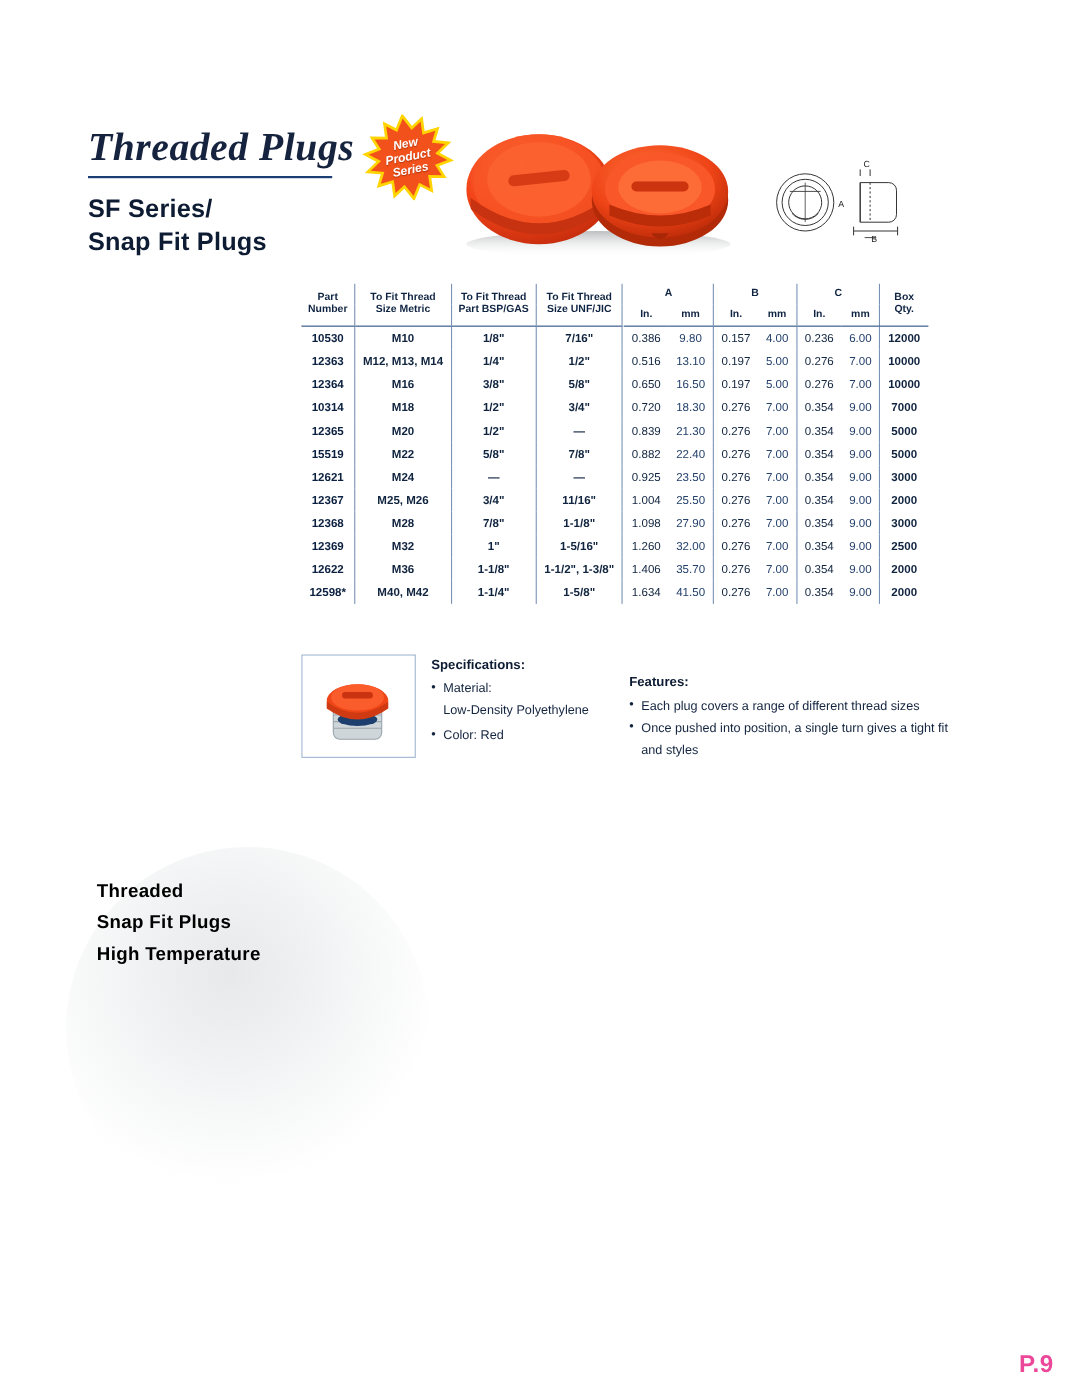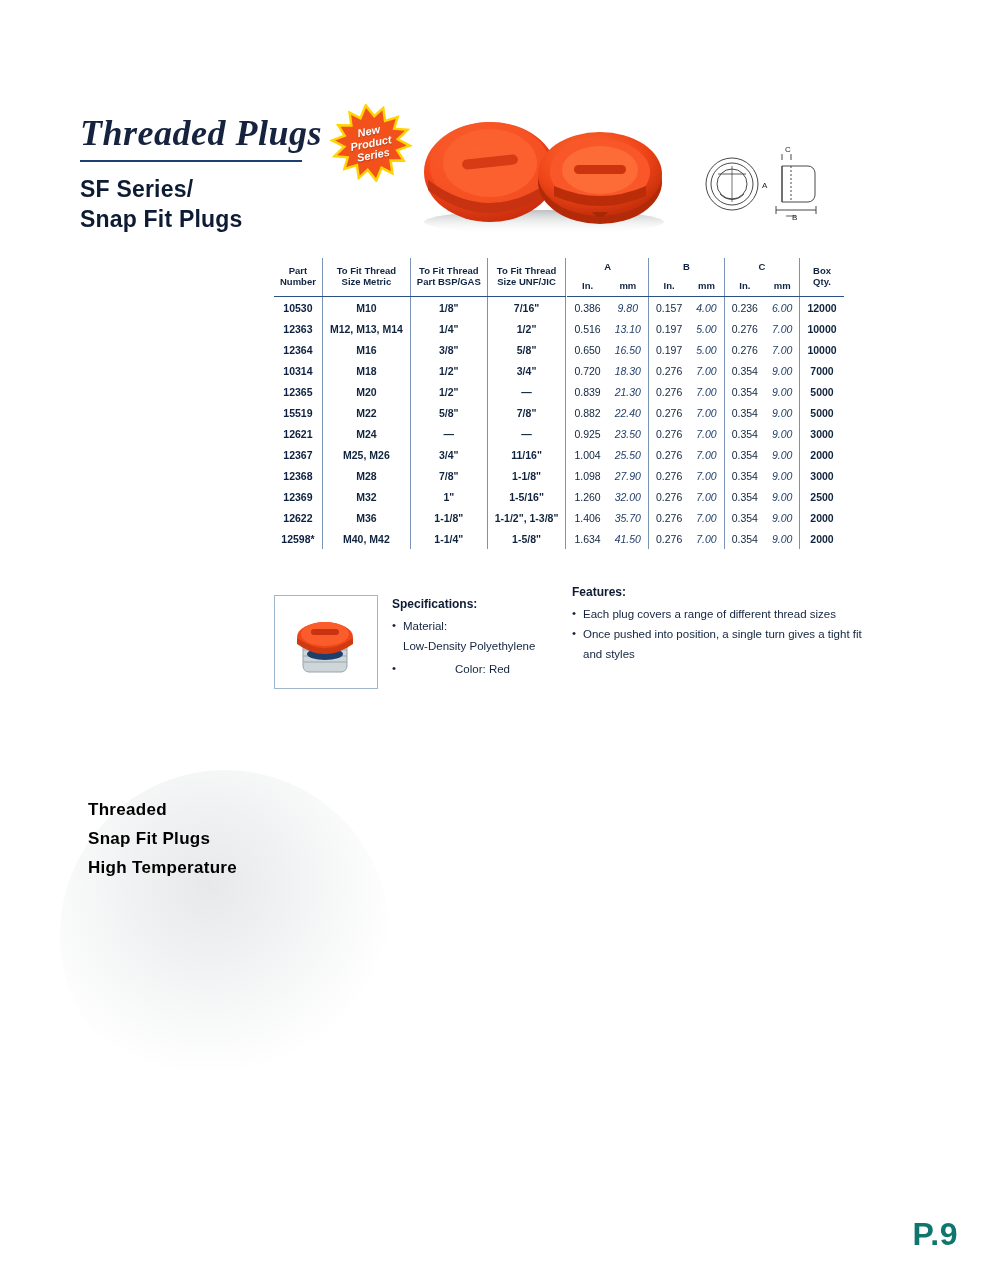--- a/index.html
+++ b/index.html
@@ -148,21 +148,20 @@
     font-size: 10.5px;
     height: 21px;
     padding: 0 7px;
     font-weight: bold;
   }
   .spec-table tbody tr td.mm,
   .spec-table tbody tr td.in {
     font-weight: normal;
   }
   td.mm {
-    font-style: italic;
     color: #23406b;
   }
   .vline-l { border-left: 1px solid #7a93b5; }
   .dim-group { border-left: 1px solid #7a93b5; }
   .sub-head {
     font-size: 9px;
     font-weight: bold;
   }
   .grp-head {
     font-size: 10px;
@@ -187,21 +186,21 @@
     left: 392px;
     top: 596px;
     width: 170px;
     font-size: 11.5px;
     color: #13243f;
     line-height: 17px;
   }
   .features {
     position: absolute;
     left: 572px;
-    top: 584px;
+    top: 612px;
     width: 330px;
     font-size: 11.5px;
     color: #13243f;
     line-height: 17px;
   }
   .blk-title {
     font-weight: bold;
     font-size: 12px;
     margin-bottom: 5px;
     color: #0d1c33;
@@ -216,23 +215,23 @@
     position: absolute;
     left: 0;
     top: -1px;
   }
   .indent { padding-left: 11px; }
 
   .page-num {
     position: absolute;
     right: 24px;
     bottom: 18px;
-    font-size: 32px;
-    font-weight: bold;
-    color: #0f766e;
+    font-size: 22px;
+    font-weight: bold;
+    color: #ec4899;
     letter-spacing: 0.5px;
   }
 </style>
 </head>
 <body>
 
 <div class="page">
 
   <div class="ghost"></div>
   <div class="ghost-text">
@@ -552,21 +551,21 @@
       </g>
     </svg>
   </div>
 
   <div class="specs">
     <div class="blk-title">Specifications:</div>
     <div class="bullet">
       <span>Material:</span>
     </div>
     <div class="indent">Low-Density Polyethylene</div>
-    <div class="bullet" style="margin-top:6px;text-align:center;">Color: Red</div>
+    <div class="bullet" style="margin-top:6px;">Color: Red</div>
   </div>
 
   <div class="features">
     <div class="blk-title">Features:</div>
     <div class="bullet" style="margin-top:5px;">
       <span>Each plug covers a range of different thread sizes</span>
     </div>
     <div class="bullet">Once pushed into position, a single turn gives a tight fit</div>
     <div class="indent">and styles</div>
   </div>

